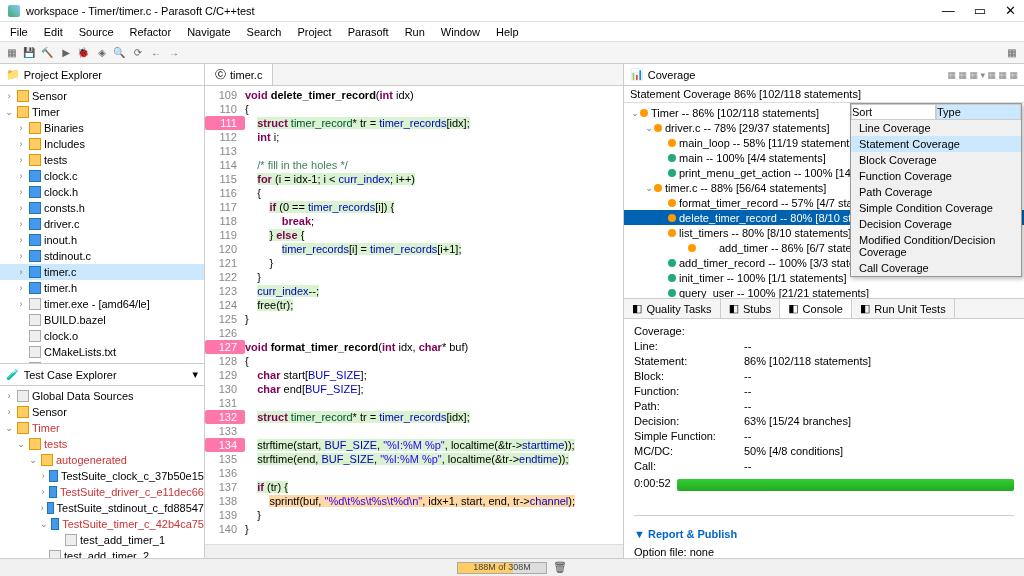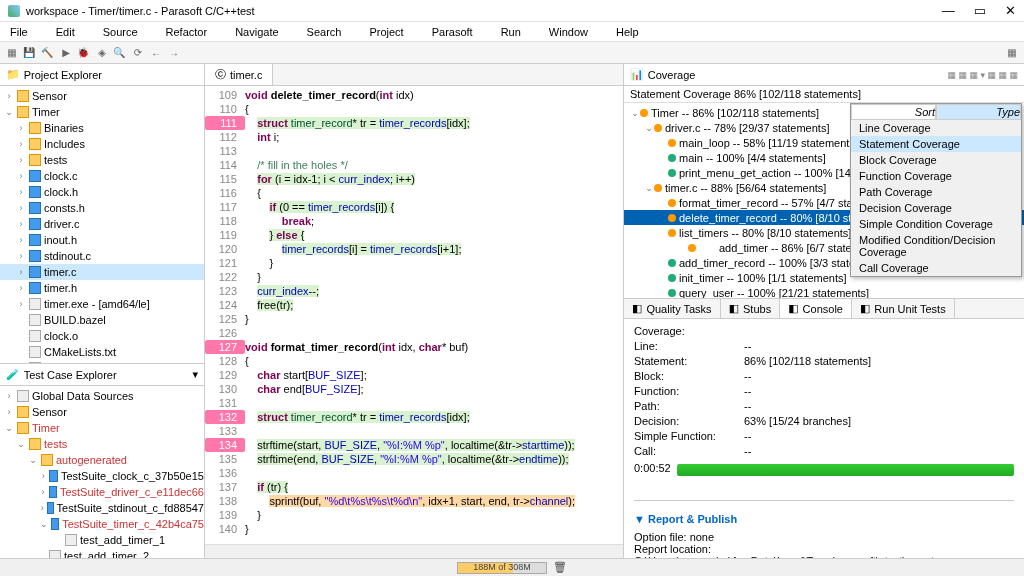--- a/index.html
+++ b/index.html
@@ -1,20 +1,20 @@
 <!DOCTYPE html>
 <html><head>
 <meta charset="utf-8">
 <style>
   * { margin: 0; padding: 0; box-sizing: border-box; font-family: "Segoe UI", Tahoma, sans-serif; font-size: 11px; }
   body { width: 1024px; height: 576px; background: #f0f0f0; display: flex; flex-direction: column; overflow: hidden; color: #000; }
   .titlebar { height: 22px; background: #fff; display: flex; align-items: center; padding: 0 8px; justify-content: space-between; border-bottom: 1px solid #e0e0e0; }
   .titlelogo { width:12px;height:12px;background:linear-gradient(45deg,#4a6,#8cf);border-radius:2px;margin-right:6px; }
   .wincontrols span { margin-left:16px; font-size:13px; font-family:sans-serif; }
-  .menubar { height: 20px; background:#fff; padding:0 6px; display:flex; align-items:center; gap:20px; border-bottom:1px solid #e0e0e0;}
+  .menubar { height: 20px; background:#fff; padding:0 6px; display:flex; align-items:center; gap:8px; border-bottom:1px solid #e0e0e0;}
   .menubar span { padding:2px 4px; }
   .toolbar { height: 22px; background:#f5f5f5; display:flex; align-items:center; padding:0 4px; border-bottom:1px solid #ccc; gap:2px;}
   .toolbar .tb { width:16px;height:16px; border:1px solid transparent; display:flex;align-items:center;justify-content:center;font-size:10px;color:#666;}
   .mainrow { flex:1; display:flex; overflow:hidden; }
   .left { width:205px; display:flex; flex-direction:column; border-right:1px solid #ccc; background:#fff; }
   .tab { height:22px; background:#f5f5f5; border-bottom:1px solid #ccc; display:flex; align-items:center; padding:0 6px; gap:4px;}
   .tab.active { background:#fff; }
   .tree { flex:1; overflow:auto; padding:2px 0; }
   .node { display:flex; align-items:center; height:16px; padding-left:4px; white-space:nowrap; }
   .tw { width:10px; text-align:center; color:#777; font-size:9px;}
@@ -45,21 +45,21 @@
   .right { width:400px; display:flex; flex-direction:column; background:#fff;}
   .covtree { flex:1; overflow:auto; padding:2px 0; font-size:11px; position:relative;}
   .covtree .node { height:15px; }
   .green-dot { width:8px;height:8px;border-radius:50%;background:#2a7;display:inline-block;margin-right:3px;}
   .orange-dot { width:8px;height:8px;border-radius:50%;background:#f90;display:inline-block;margin-right:3px;}
   .row-sel { background:#0063b1; color:#fff; }
   .covmenu { position:absolute; right:2px; top:0; width:172px; background:#f0f0f0; border:1px solid #999; box-shadow:2px 2px 4px rgba(0,0,0,.25);}
   .covmenu .mi { padding:2px 8px; }
   .covmenu .mi.hi { background:#cce8ff; color:#000;}
   .covmenu .headerrow { display:flex; background:#fff;}
-  .covmenu .headerrow div { flex:1; text-align:right; border:1px solid #ccc; padding:1px 0;font-style:italic;}
+  .covmenu .headerrow div { flex:1; text-align:left; border:1px solid #ccc; padding:1px 0;}
   .covmenu .headerrow .act { background:#cce8ff;}
 
   .bottomright { height:260px; border-top:1px solid #ccc; display:flex;flex-direction:column;}
   .tabsrow { height:22px; display:flex; align-items:stretch; background:#f5f5f5; border-bottom:1px solid #ccc;}
   .minitab { padding:3px 8px; border-right:1px solid #ccc; display:flex;align-items:center;gap:4px;}
   .minitab.active { background:#fff;}
   .console { flex:1; padding:6px 10px; font-size:11px; }
   .console .row { display:flex; height:15px; }
   .console .k { width:110px; }
   .progbar { height:12px; background:linear-gradient(#3c3,#2a2); border-radius:2px; margin-top:4px;}
@@ -501,22 +501,22 @@
         <div class="headerrow">
           <div>Sort</div>
           <div class="act">Type</div>
         </div>
         <div id="covmenuitems">
             <div class="mi">Line Coverage</div>
             <div class="mi hi">Statement Coverage</div>
             <div class="mi">Block Coverage</div>
             <div class="mi">Function Coverage</div>
             <div class="mi">Path Coverage</div>
+            <div class="mi">Simple Condition Coverage</div>
             <div class="mi">Decision Coverage</div>
-            <div class="mi">Simple Condition Coverage</div>
             <div class="mi">Modified Condition/Decision Coverage</div>
             <div class="mi">Call Coverage</div>
           </div>
       </div>
     </div>
 
     <div class="bottomright">
       <div class="tabsrow" id="btabs">
           <div class="minitab">
             <span>◧</span>
@@ -558,20 +558,24 @@
               <div class="k">Path:</div>
               <div>--</div>
             </div>
             <div class="row">
               <div class="k">Decision:</div>
               <div>63% [15/24 branches]</div>
             </div>
             <div class="row">
               <div class="k">Simple Function:</div>
               <div>--</div>
+            </div>
+            <div class="row">
+              <div class="k">MC/DC:</div>
+              <div>50% [4/8 conditions]</div>
             </div>
             <div class="row">
               <div class="k">Call:</div>
               <div>--</div>
             </div>
           </div>
         <div style="display:flex;align-items:center;gap:6px;">
           <span>0:00:52</span>
           <div class="progbar" style="flex:1"></div>
         </div>

